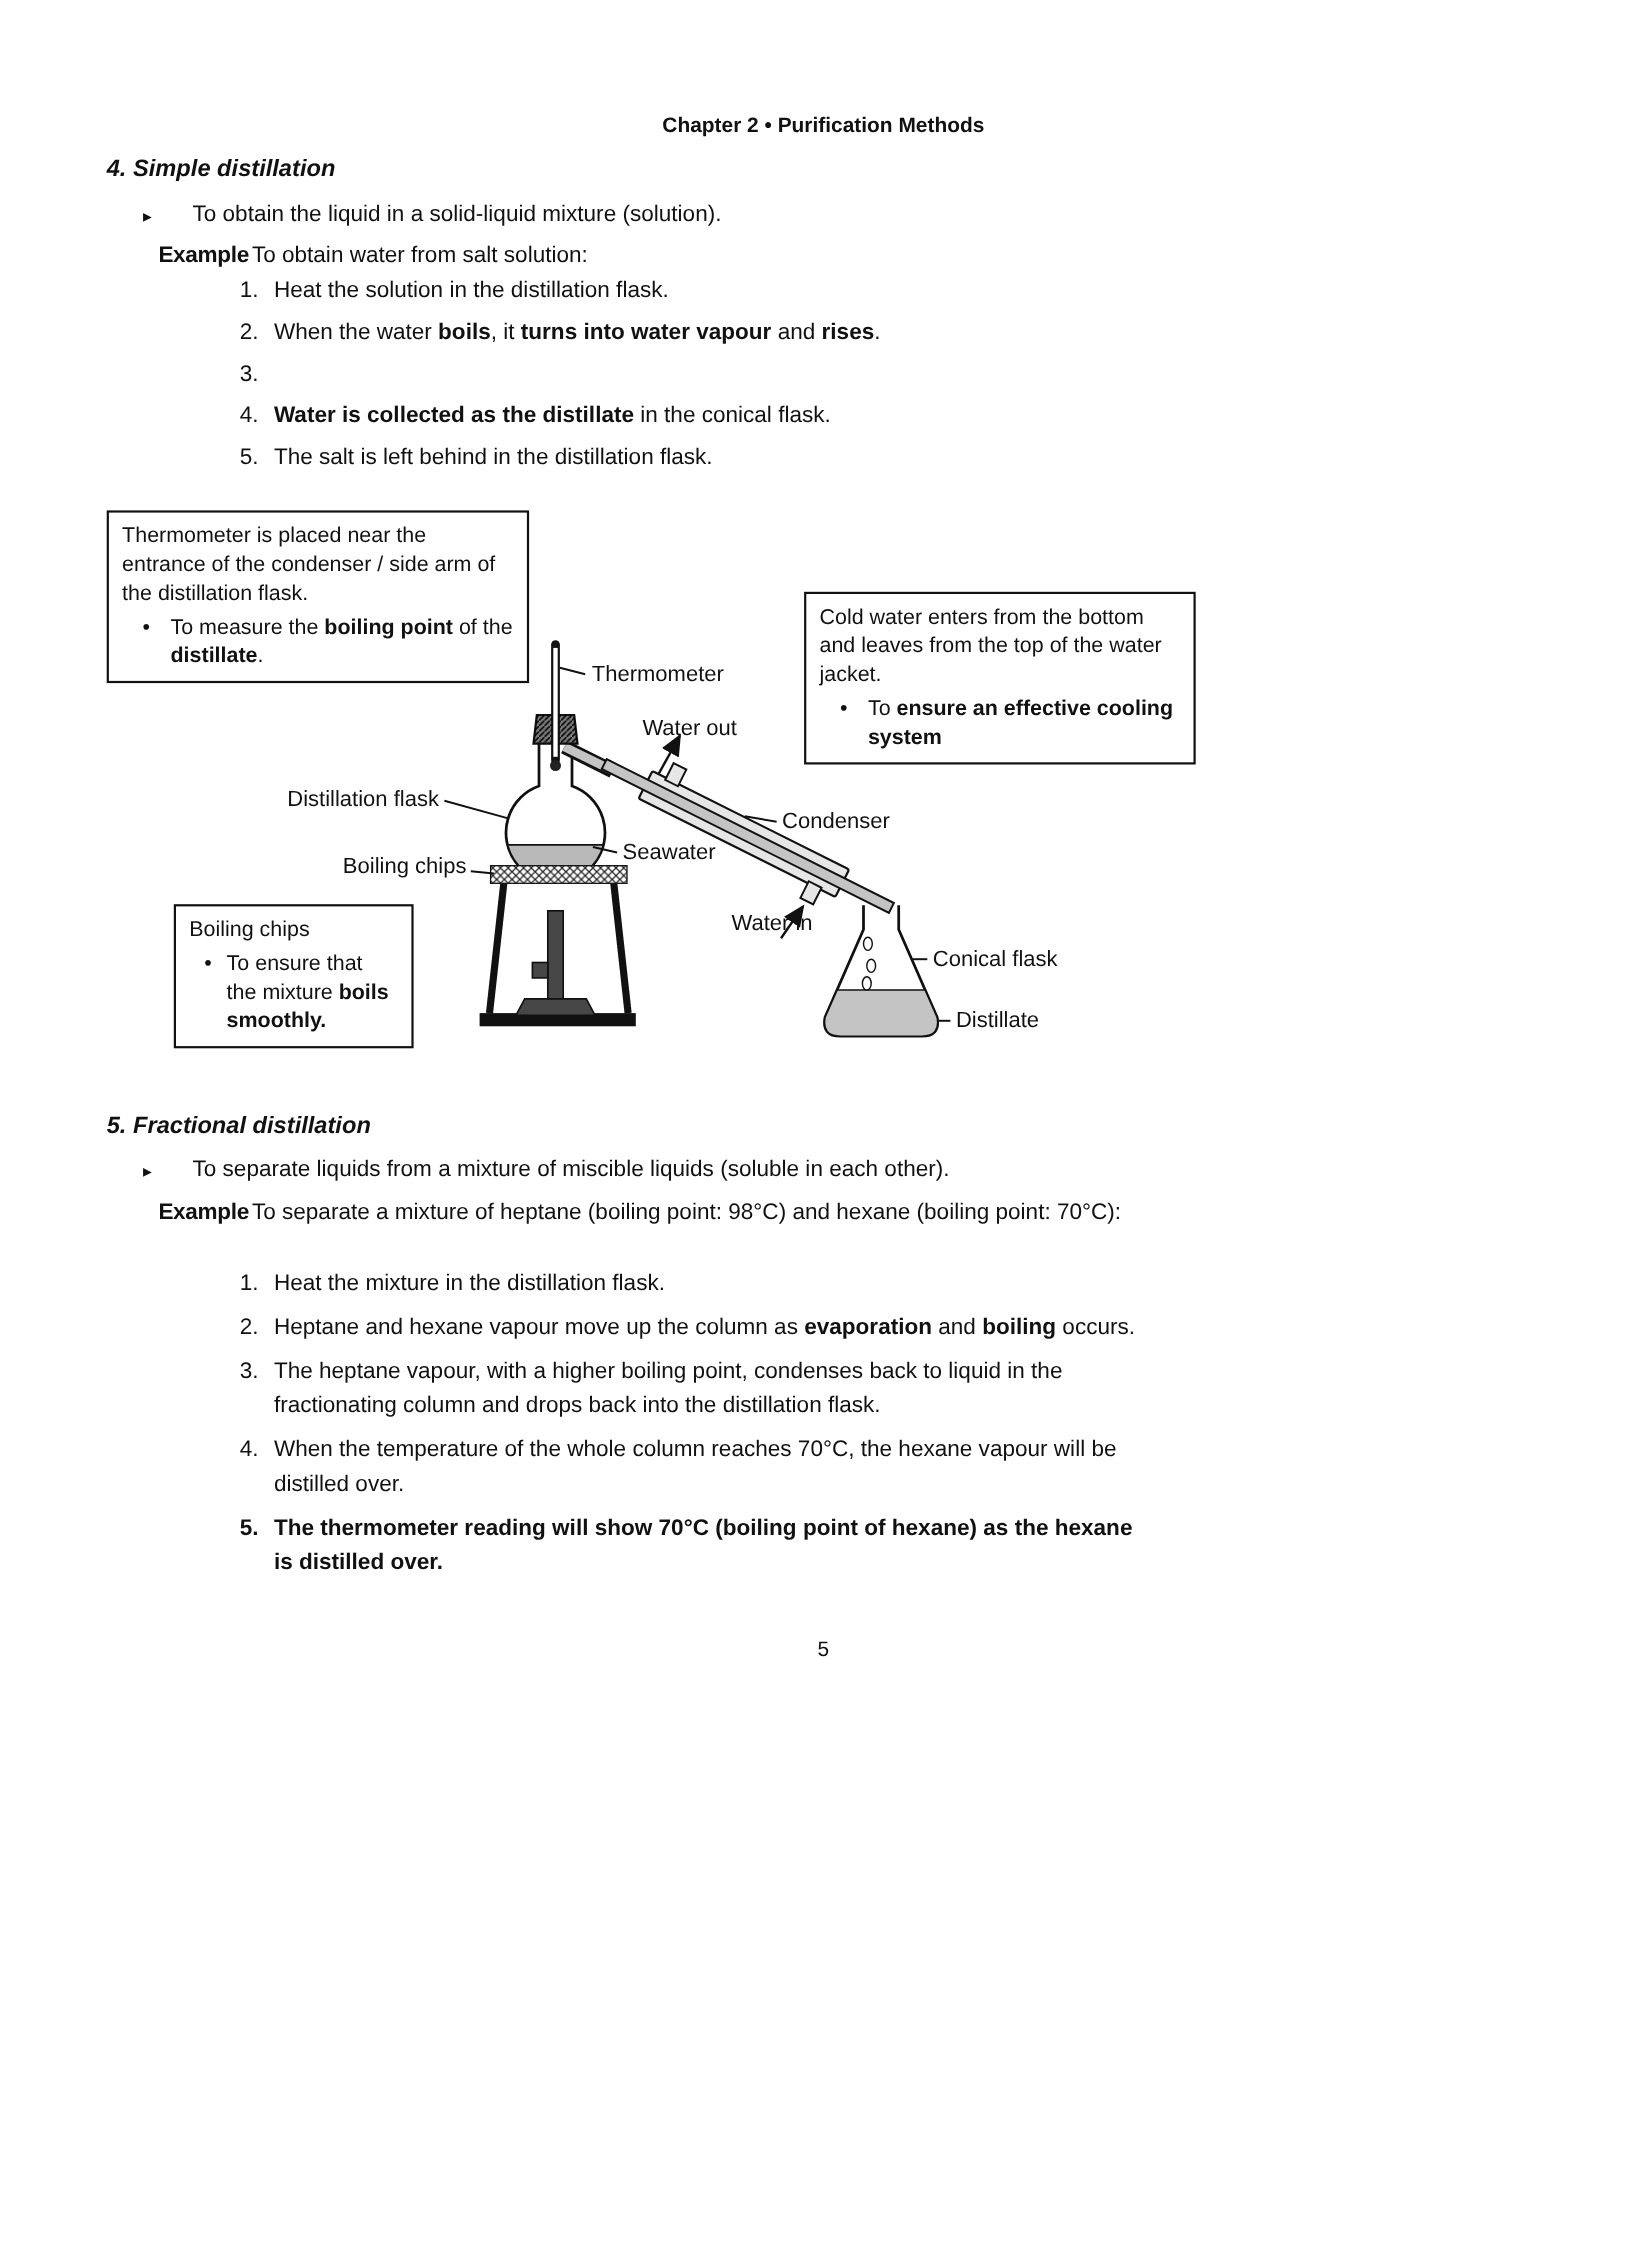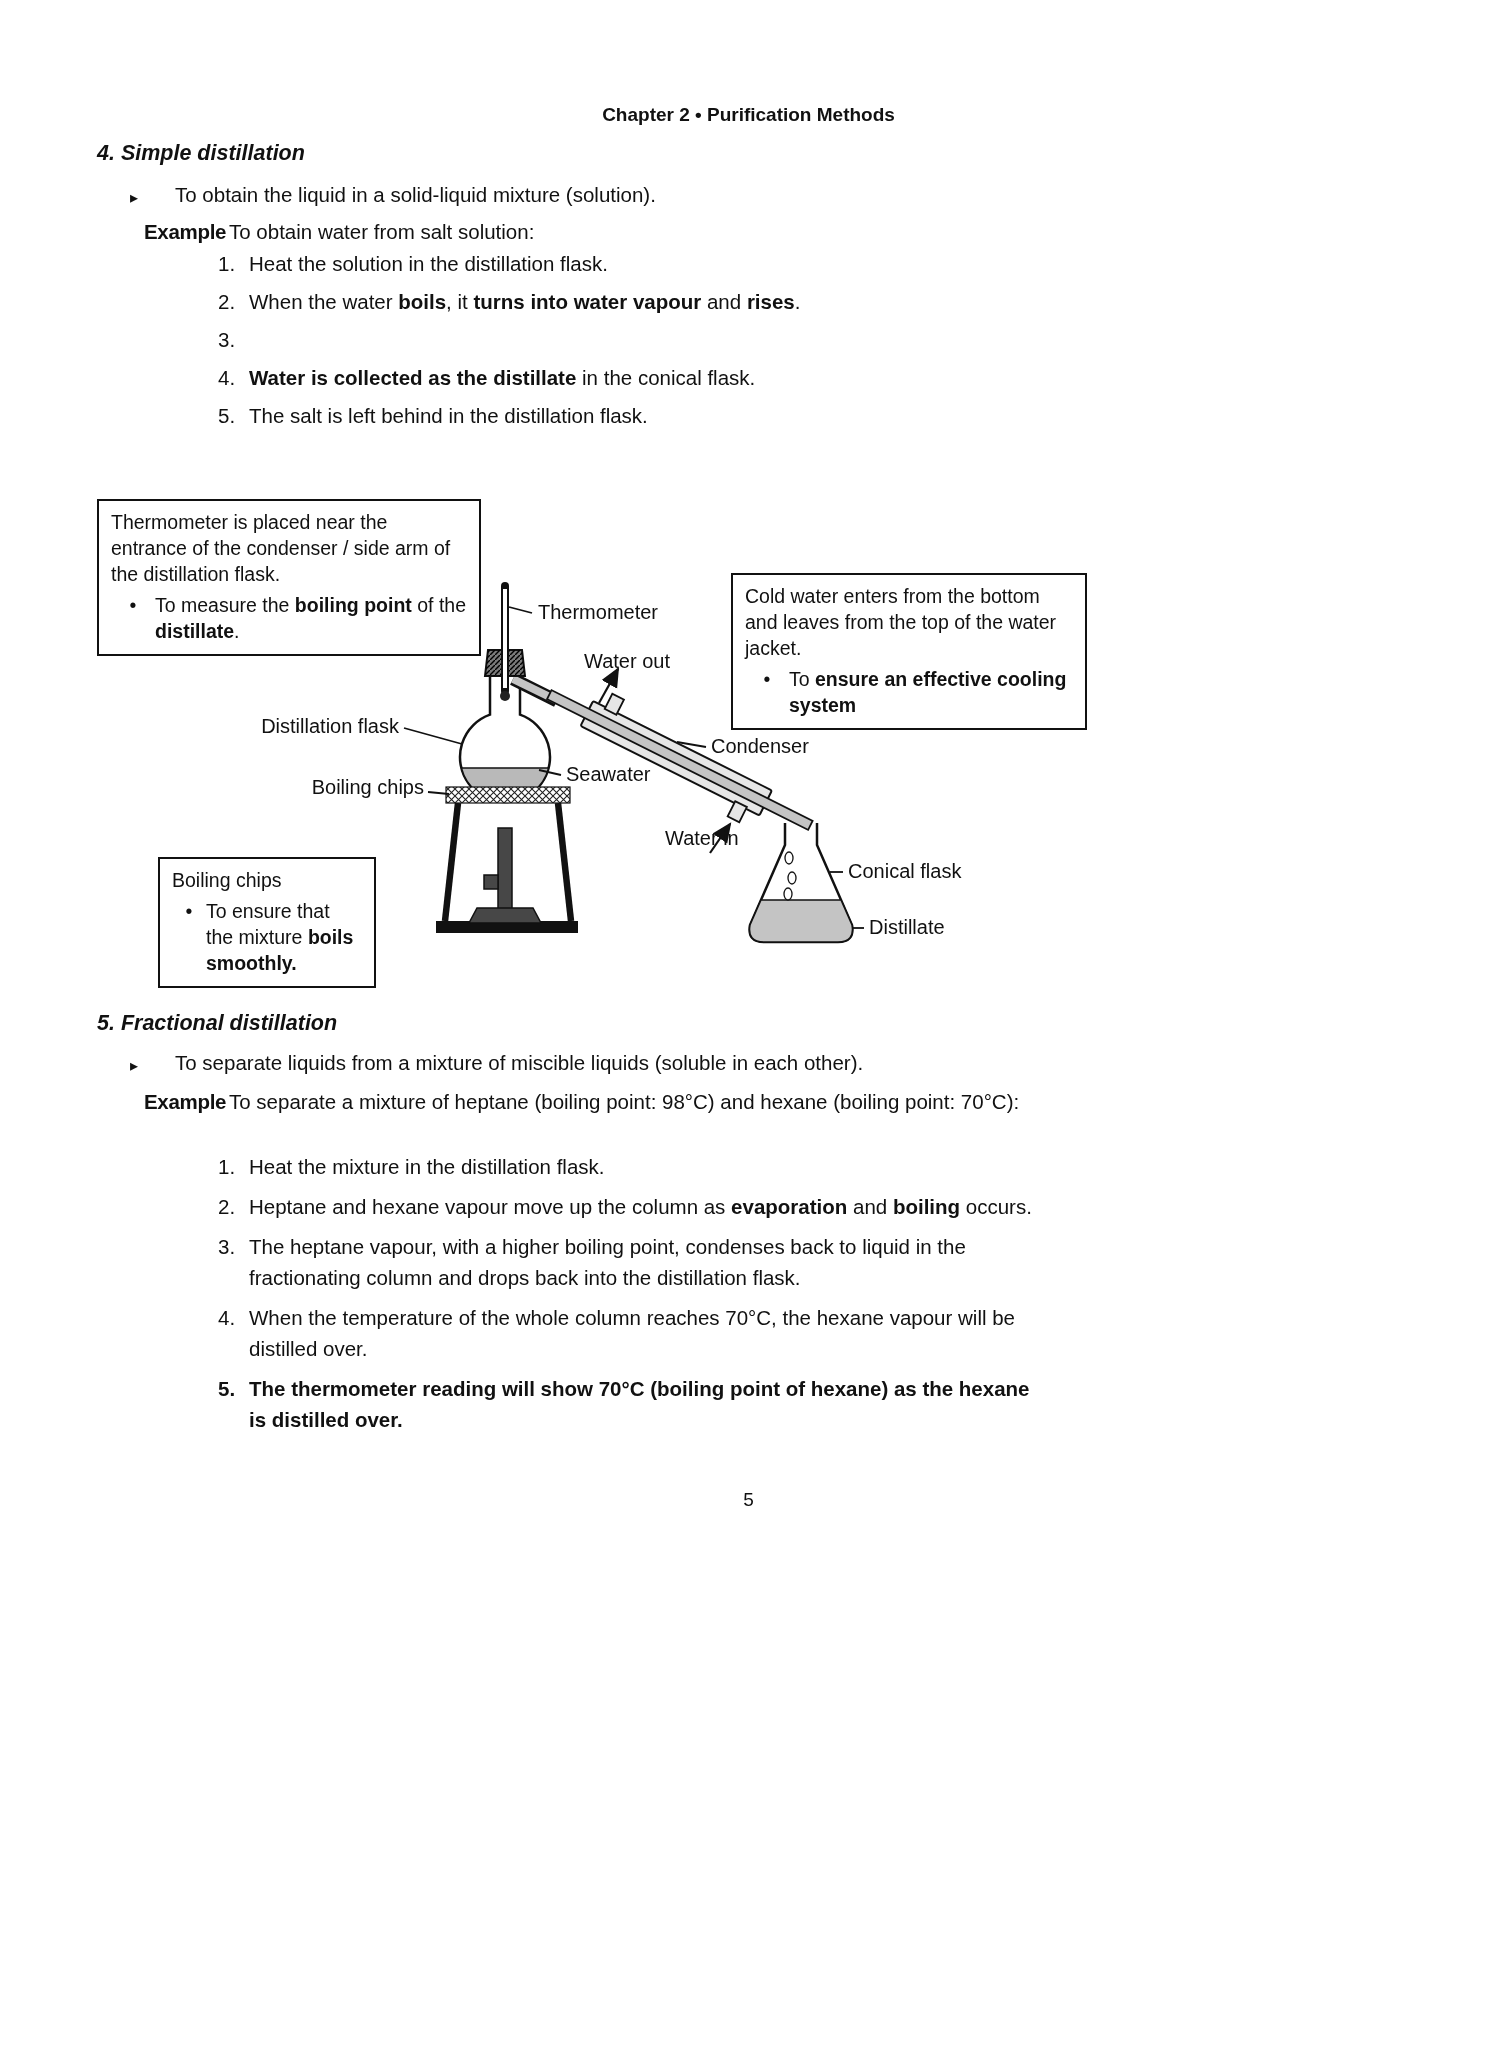--- a/index.html
+++ b/index.html
@@ -34,21 +34,21 @@
   #sec4-steps .step-row { line-height:27px; margin-bottom:11px; }
   #sec5-steps .step-row { line-height:31px; margin-bottom:9px; }
   .step-num { width:31px; flex:0 0 31px; }
   .step-num-bold { font-weight:700; }
   #sec5-steps .step-text { width:800px; }
 
   #diagram { position:absolute; top:460px; left:0; width:1497px; height:540px; }
   #diagram svg { position:absolute; left:0; top:0; }
 
   .note-box { position:absolute; border:2px solid #111; background:#fff;
-    padding:8px 12px 10px 12px; font-size:19.5px; line-height:26px;margin-top:35px; }
+    padding:8px 12px 10px 12px; font-size:19.5px; line-height:26px; }
   #box-thermo { left:97px;  top:4px;   width:384px; }
   #box-cooling{ left:731px; top:78px;  width:356px; }
   #box-chips  { left:158px; top:362px; width:218px; }
   .note-bullet { display:flex; margin-top:5px; }
   .bullet-marker { flex:0 0 44px; text-align:center; }
   #box-chips .bullet-marker { flex:0 0 34px; }
 
   .svg-label { font-size:20px; fill:#111; font-family:"Liberation Sans", sans-serif; }
 
   .page-number { position:absolute; top:1489px; left:0; width:100%; text-align:center; font-size:19px; }

